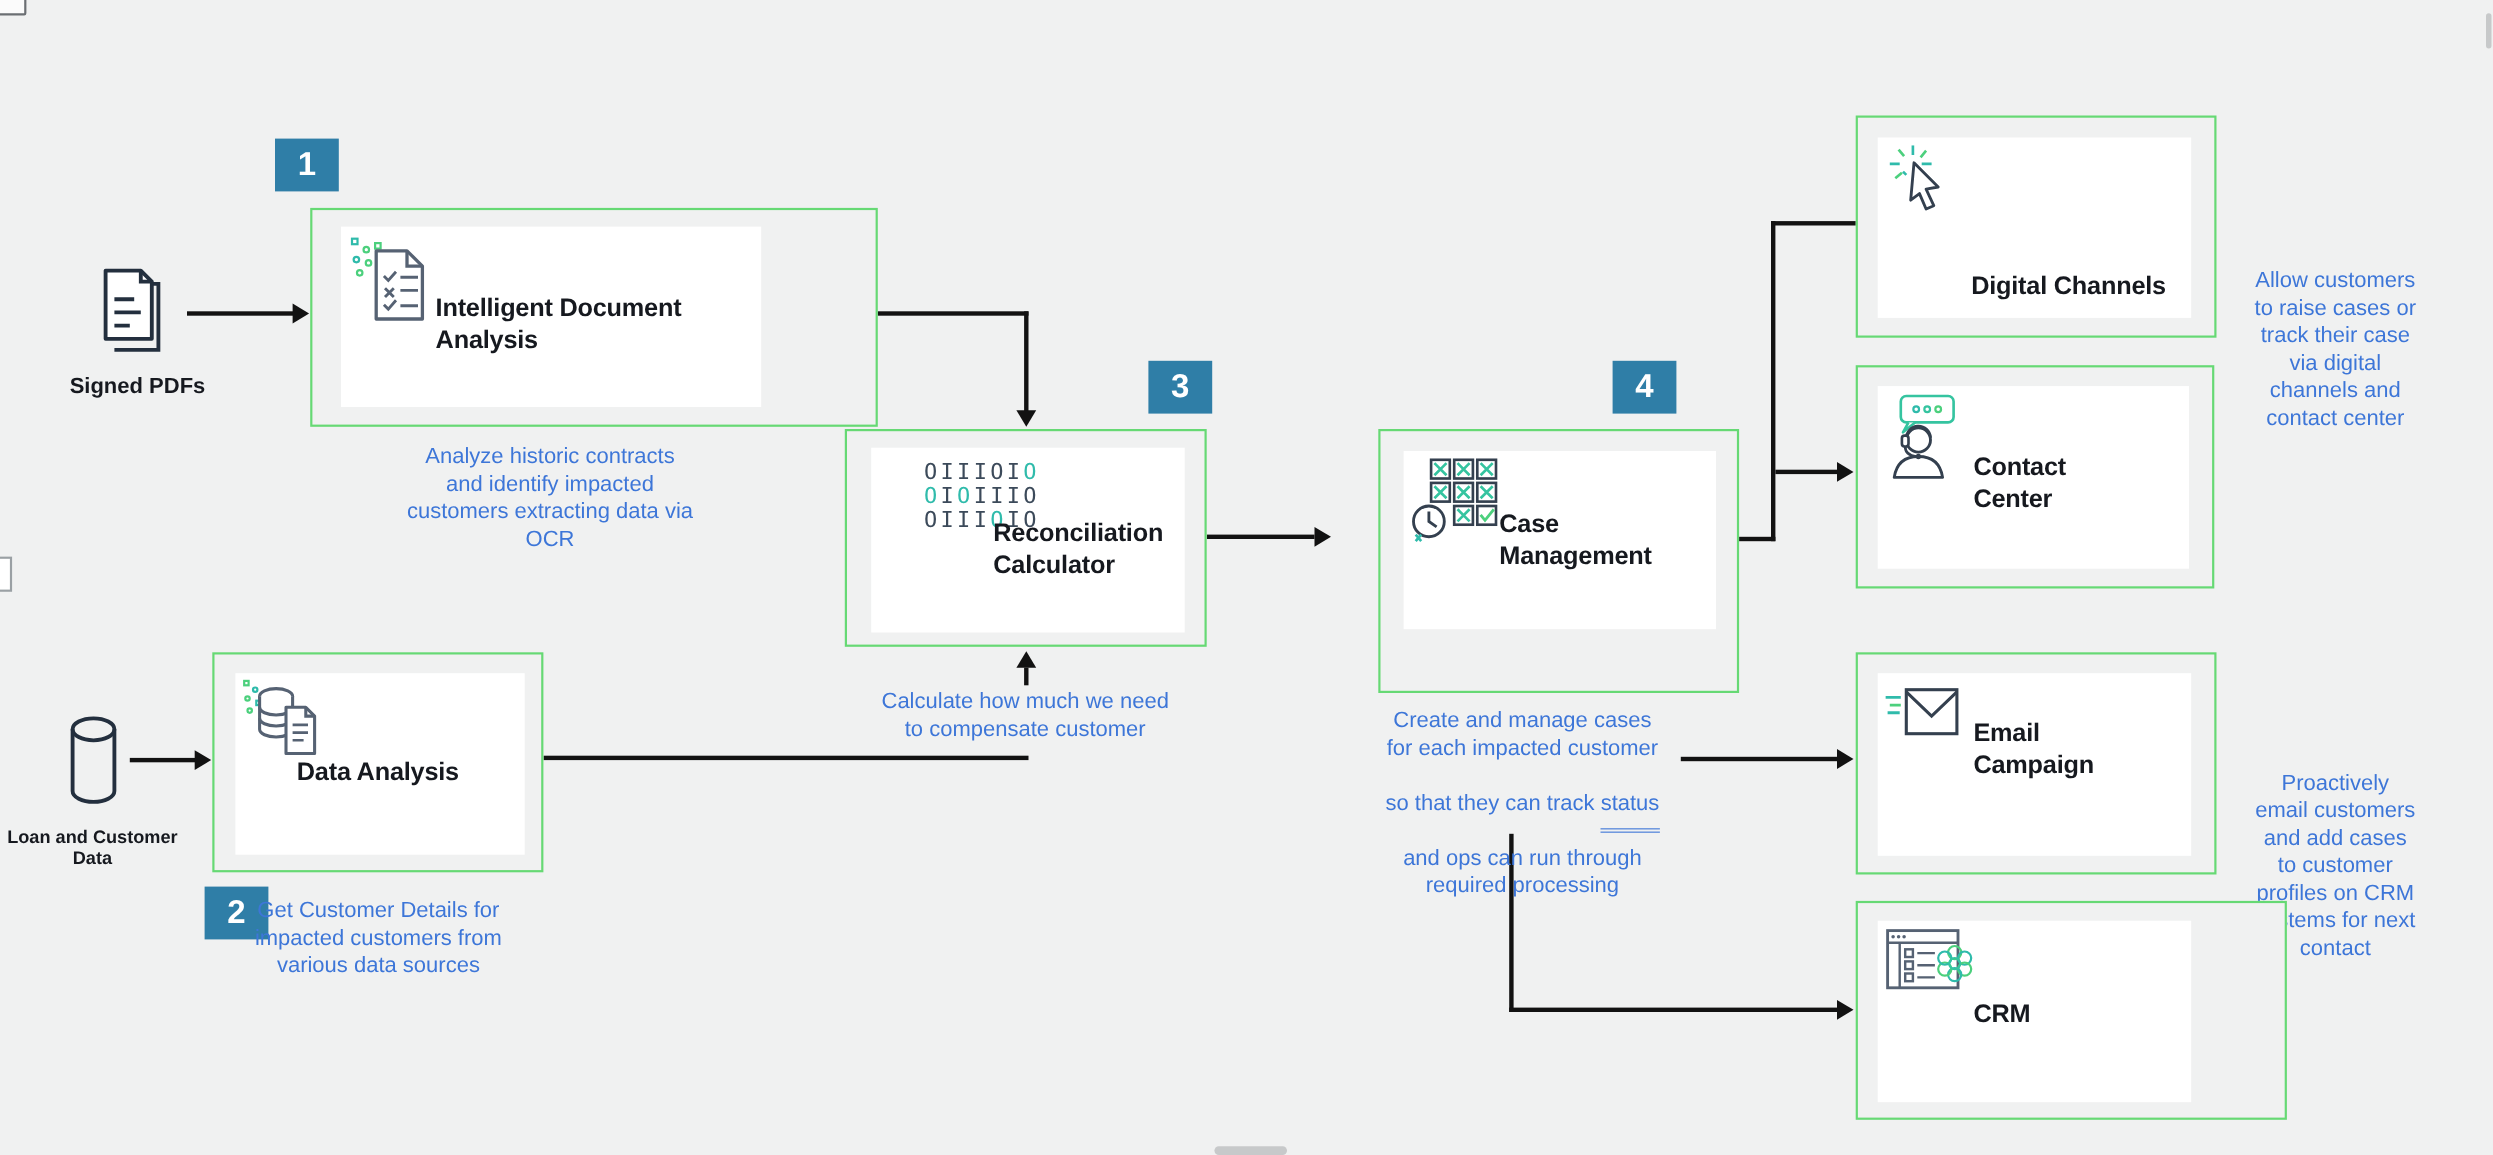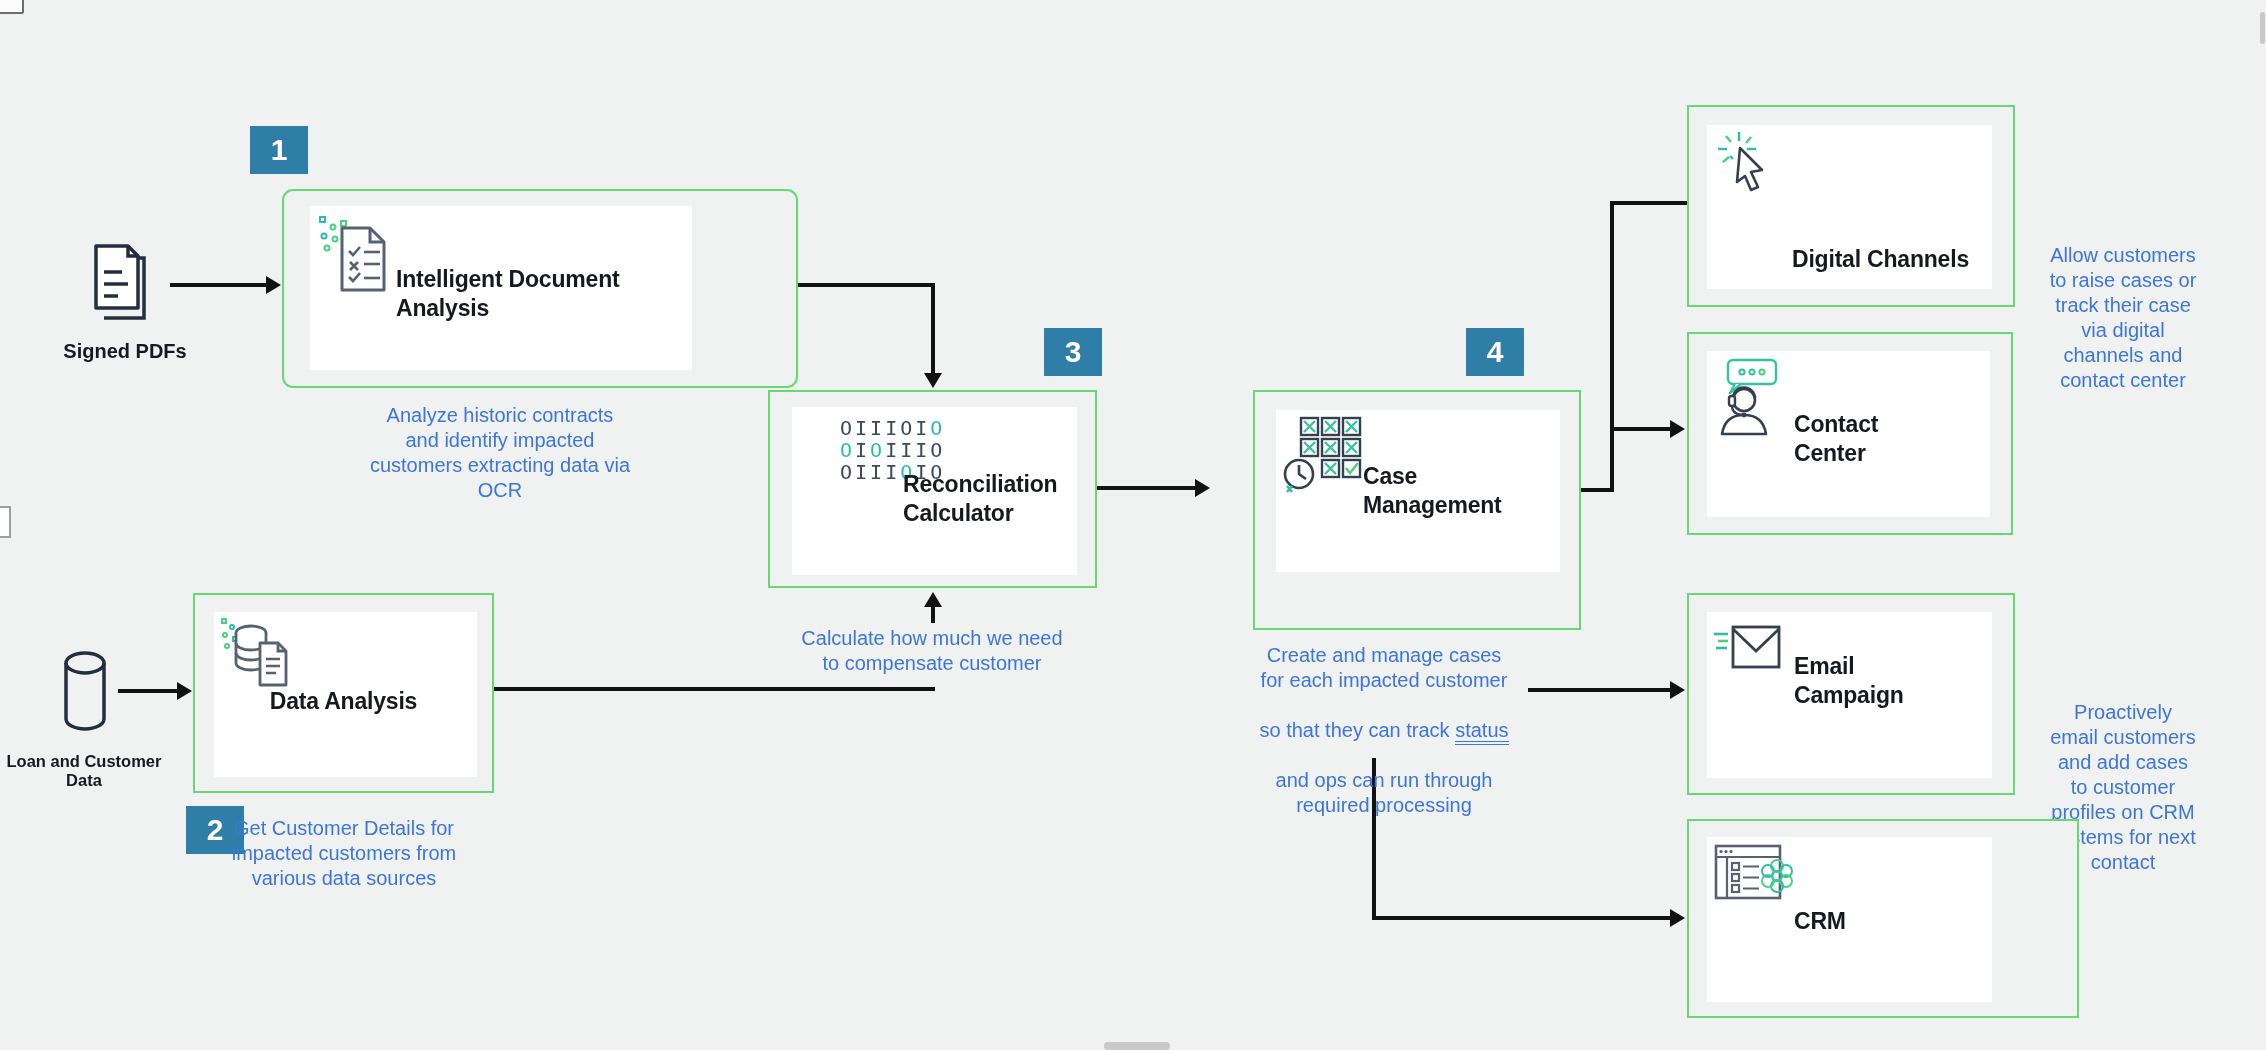--- a/index.html
+++ b/index.html
@@ -18,21 +18,21 @@
   .hline{height:4px;}
   .vline{width:4px;}
   .ah-r,.ah-l,.ah-u,.ah-d{position:absolute;width:0;height:0;}
   .ah-r{border-top:9px solid transparent;border-bottom:9px solid transparent;border-left:15px solid #121212;}
   .ah-l{border-top:9px solid transparent;border-bottom:9px solid transparent;border-right:15px solid #121212;}
   .ah-u{border-left:9px solid transparent;border-right:9px solid transparent;border-bottom:15px solid #121212;}
   .ah-d{border-left:9px solid transparent;border-right:9px solid transparent;border-top:15px solid #121212;}
   .binary{position:absolute;font-family:"DejaVu Sans Mono",monospace;font-size:20px;line-height:22px;
           letter-spacing:3px;color:#3c4a5a;margin-left:38px;}
   .binary .teal{color:#2fbbab;}
-  .status-link{border-bottom:4px double #3d76d8;padding-bottom:0px;}
+  .status-link{border-bottom:4px double #3d76d8;padding-bottom:12px;}
   .artifact{position:absolute;}
 </style>
 </head>
 <body>
 
 <div class="canvas">
 
   <div class="artifact" style="left:-6px;top:-5px;width:26px;height:15px;background:#fbfbfb;border:2px solid #6b6f73;border-radius:2px;"></div>
   <div class="artifact" style="left:-5px;top:506px;width:12px;height:28px;background:#ffffff;border:2px solid #9aa0a4;"></div>
   <div class="artifact" style="left:2260px;top:12px;width:5px;height:32px;background:#c7c9ca;border-radius:3px;"></div>
@@ -83,21 +83,21 @@
 
   <div class="vline" style="left:1372px;top:758px;height:162px;"></div>
   <div class="hline" style="left:1372px;top:916px;width:300px;"></div>
   <div class="ah-r" style="left:1670px;top:909px;"></div>
 
   <div class="badge" style="left:250px;top:126px;">1</div>
   <div class="badge" style="left:186px;top:806px;">2</div>
   <div class="badge" style="left:1044px;top:328px;">3</div>
   <div class="badge" style="left:1466px;top:328px;">4</div>
 
-  <div class="group" style="left:282px;top:189px;width:516px;height:199px;border-radius:11px;">
+  <div class="group" style="left:282px;top:189px;width:516px;height:199px;">
     <div class="card" style="left:26px;top:15px;width:382px;height:164px;"></div>
     <svg class="icon" style="left:32px;top:21px;" width="80" height="82" viewBox="0 0 80 82">
       <g stroke-width="2">
         <rect x="4" y="5" width="5" height="5" fill="none" stroke="#2fbbab"></rect>
         <circle cx="17" cy="15" r="2.5" fill="none" stroke="#4cd07d"></circle>
         <rect x="25" y="9" width="5" height="5" fill="none" stroke="#4cd07d"></rect>
         <circle cx="8" cy="24" r="2.5" fill="none" stroke="#2fbbab"></circle>
         <circle cx="19" cy="27" r="2.5" fill="none" stroke="#4cd07d"></circle>
         <rect x="27" y="22" width="5" height="5" fill="none" stroke="#2fbbab"></rect>
         <circle cx="11" cy="36" r="2.5" fill="none" stroke="#4cd07d"></circle>

